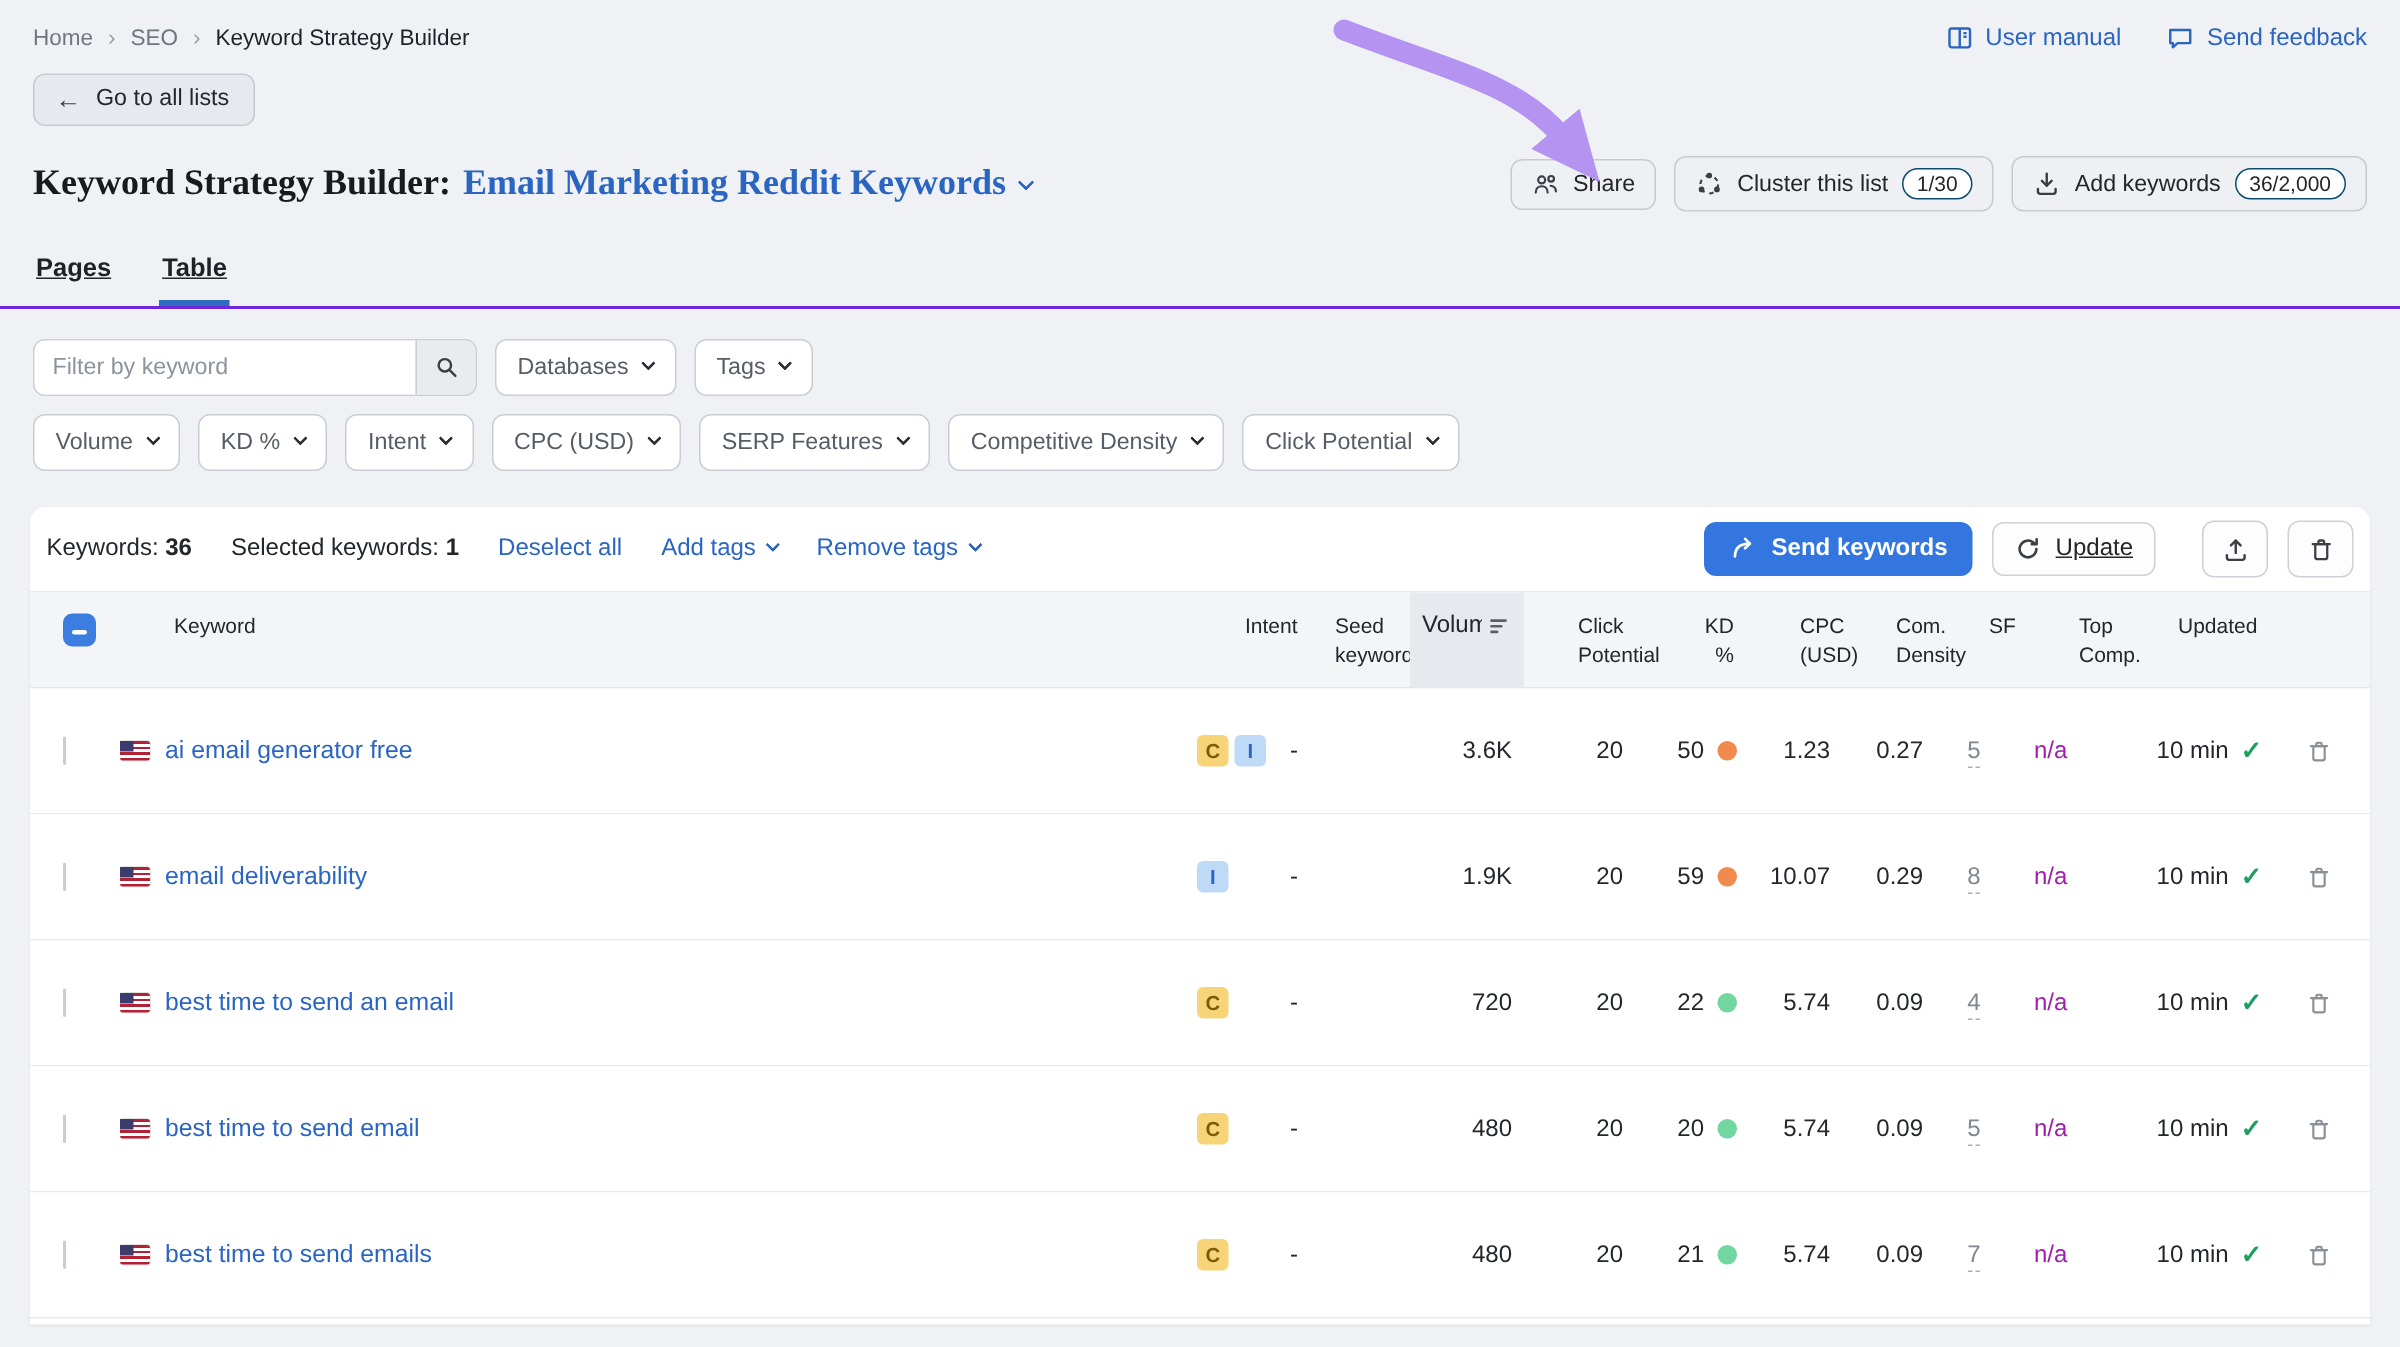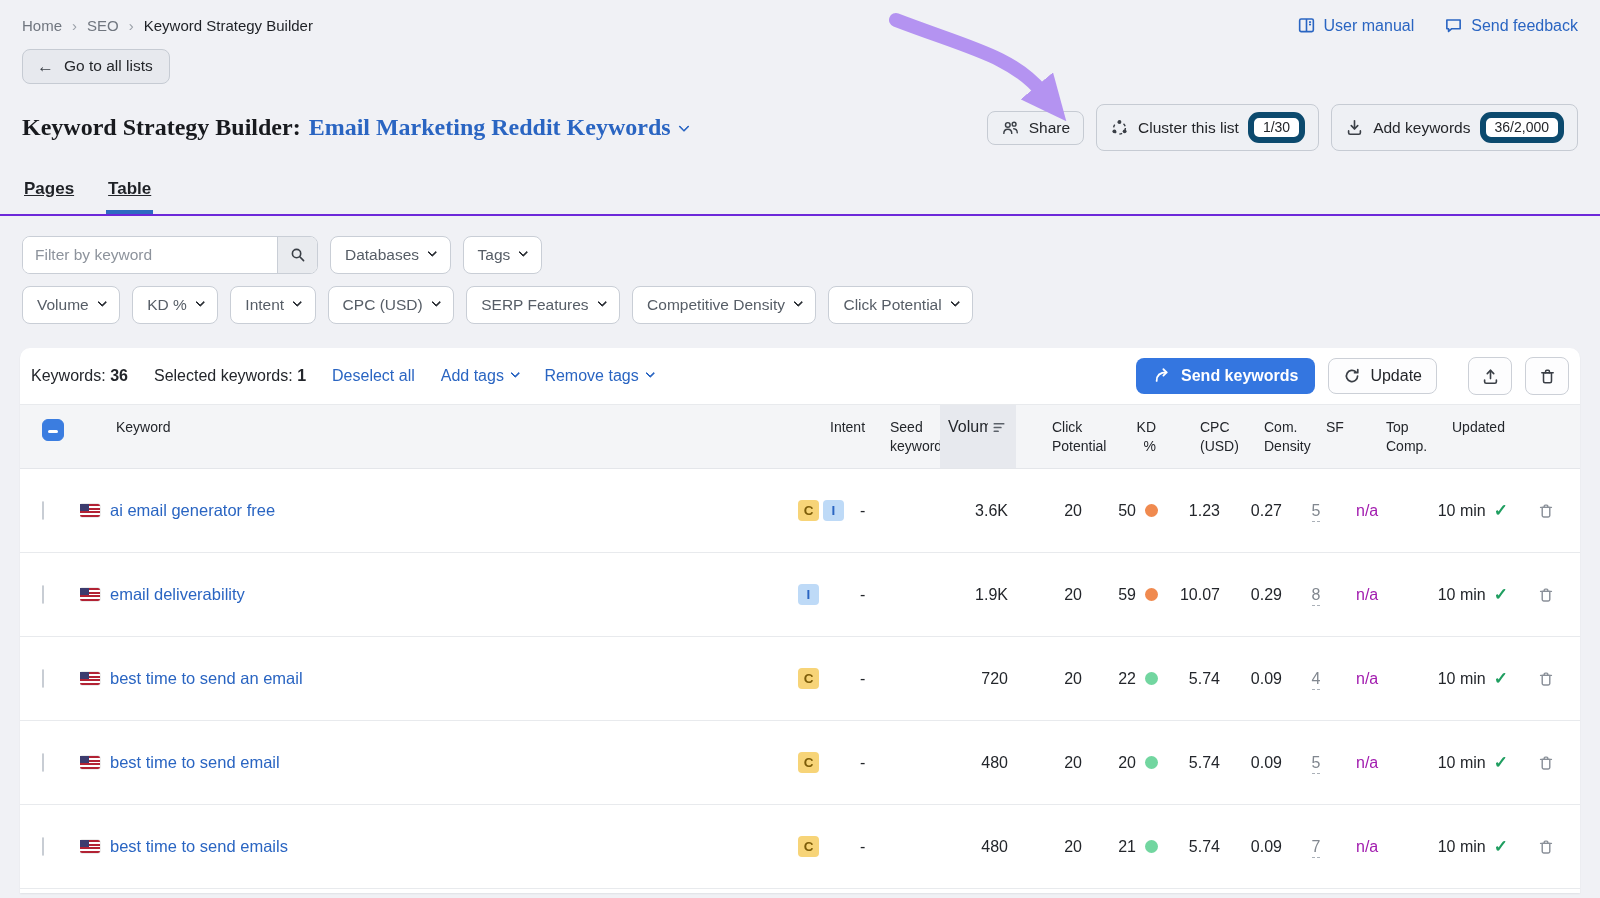--- a/index.html
+++ b/index.html
@@ -35,21 +35,21 @@
   .page-title { font-size:24px; font-weight:bold; color:#181a1e; display:flex; align-items:center; gap:8px;font-family:Liberation Serif, serif; }
   .page-title .list-name { color:#2a65c2; cursor:pointer; display:inline-flex; align-items:center; gap:9px; }
   .chev { display:inline-block; width:8px; height:8px; border-right:2px solid currentColor; border-bottom:2px solid currentColor; transform:rotate(45deg) translate(-1px,-1px); border-radius:1px; }
   .chev.small { width:6.5px; height:6.5px; }
   .title-actions { display:flex; gap:12px; align-items:center; }
   .hdr-btn {
     display:inline-flex; align-items:center; gap:9px;
     background:#eef0f4; border:1px solid #c6cbd3; border-radius:8px;
     padding:7px 13px; font-size:15.5px; color:#24262a; cursor:pointer; white-space:nowrap;
   }
-  .pill-badge { background:#fff; border:6px solid #0c4a6e; border-radius:11px; padding:1px 9px 2px; font-size:14px; color:#24262a; }
+  .pill-badge { background:#fff; border:1px solid #0c4a6e; border-radius:11px; padding:1px 9px 2px; font-size:14px; color:#24262a; }
 
   
   .tabs-wrap { margin:24px -22px 12px; padding:0 22px; border-bottom:2px solid #6d28d9;text-decoration:underline; }
   .tabs { display:flex; gap:30px; }
   .tab { font-size:17px; font-weight:600; color:#1e2126; padding:4px 2px 11px; cursor:pointer; border-bottom:4px solid transparent; }
   .tab.active { border-bottom-color:#2e6ac1; }
 
   
   .filters-row1 { margin-top:20px; display:flex; gap:12px; align-items:center; }
   .search-group { display:flex; height:38px; border:1px solid #c9ced6; border-radius:8px; overflow:hidden; background:#fff; width:296px; }
@@ -74,21 +74,21 @@
   .tb-link .chev { margin-top:-3px; }
   .tb-right { display:flex; align-items:center; gap:13px; }
   .btn-primary {
     display:inline-flex; align-items:center; gap:9px; background:#3476e0; color:#fff;
     border:none; border-radius:8px; padding:9px 17px; font-size:16px; font-weight:bold;
     font-family:"Liberation Sans",sans-serif; cursor:pointer;
   }
   .btn-secondary {
     display:inline-flex; align-items:center; gap:9px; background:#fdfdfe; color:#24262a;
     border:1px solid #ccd0d7; border-radius:8px; padding:8px 14px; font-size:16px;
-    font-family:"Liberation Sans",sans-serif; cursor:pointer;
+    font-family:"Liberation Sans",sans-serif; cursor:pointer;text-decoration:underline;
   }
   .icon-btn {
     width:44px; height:38px; background:#fdfdfe; border:1px solid #ccd0d7; border-radius:8px;
     display:inline-flex; align-items:center; justify-content:center; cursor:pointer;
   }
   .icon-btn.gap { margin-left:18px; }
 
   
   .ktable { width:100%; }
   .grid-row {

